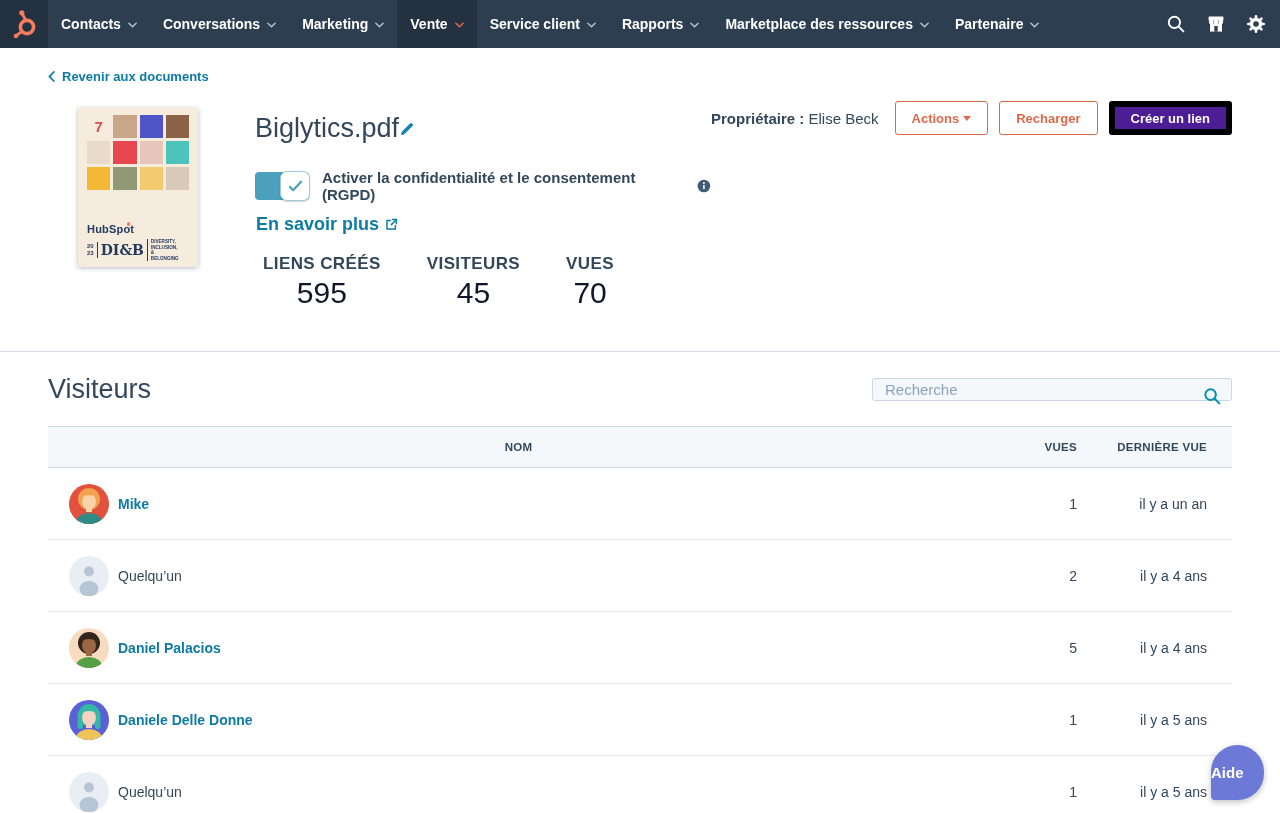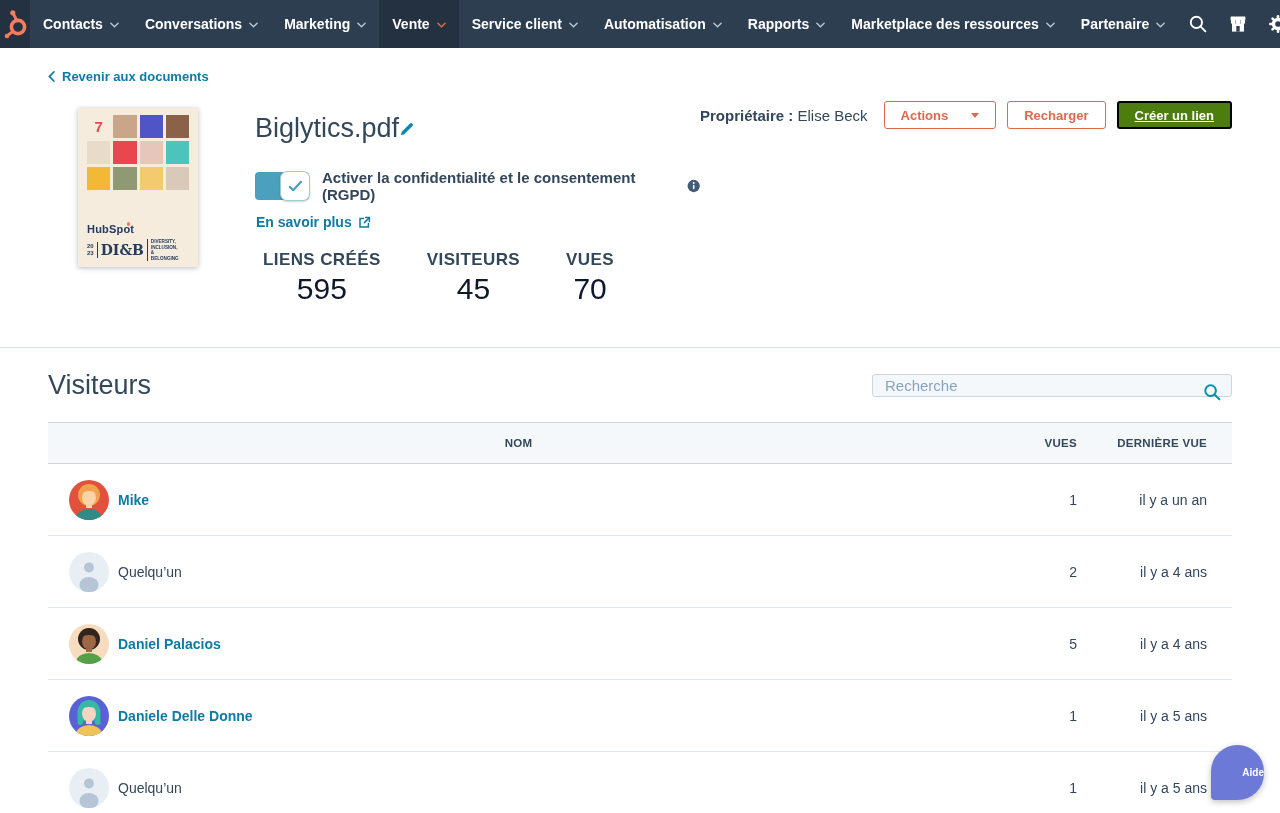--- a/index.html
+++ b/index.html
@@ -37,32 +37,32 @@
   .thumb-dib { font-family:"DejaVu Serif", serif; font-size:14px; font-weight:700; color:#243a5e; border-left:1px solid #243a5e; padding-left:3px; }
   .thumb-caption { font-size:4.6px; color:#243a5e; line-height:1.2; border-left:1px solid #243a5e; padding-left:3px; width:32px; font-weight:700; }
 
   .doc-main { margin-left:57px; }
   .doc-title-row { display:flex; align-items:center; margin-top:5px; }
   .doc-title { font-size:27px; font-weight:400; color:#33475b; }
   .consent-row { display:flex; align-items:center; gap:13px; margin-top:25px; }
   .toggle { width:54px; height:28px; background:#4aa0bd; border-radius:4px; position:relative; cursor:pointer; flex:none; }
   .toggle .knob { position:absolute; right:-1px; top:-1px; width:30px; height:30px; background:#fff; border:1px solid #9fc9d8; border-radius:7px; display:flex; align-items:center; justify-content:center; box-shadow:0 1px 2px rgba(0,0,0,.18); }
   .consent-label { font-size:15px; font-weight:600; color:#33475b; }
-  .learn-more { margin-top:11px; margin-left:1px; color:#0d7ba4; font-size:14px; font-weight:600; display:inline-flex; align-items:center; gap:6px; cursor:pointer; }
+  .learn-more { margin-top:11px; margin-left:1px; color:#0d7ba4; font-size:18px; font-weight:600; display:inline-flex; align-items:center; gap:6px; cursor:pointer; }
   .stats { display:flex; gap:46px; margin-top:19px; padding-left:8px; }
   .stat { text-align:center; }
   .stat-label { font-size:17px; font-weight:700; letter-spacing:.4px; color:#33475b; }
   .stat-value { font-size:30px; margin-top:2px; color:#0f172a; }
 
   .doc-actions { margin-left:auto; display:flex; align-items:center; gap:11px; margin-top:-7px; }
   .owner { font-size:15px; color:#33475b; margin-right:5px; white-space:nowrap; }
   .owner .owner-label { font-weight:700; }
-  .btn { height:28px; padding:0 16px; border-radius:3px; font-size:13px; font-weight:600; display:inline-flex; align-items:center; gap:23px; cursor:pointer; white-space:nowrap; font-family:inherit; }
+  .btn { height:34px; padding:0 16px; border-radius:3px; font-size:13px; font-weight:600; display:inline-flex; align-items:center; gap:4px; cursor:pointer; white-space:nowrap; font-family:inherit; }
   .btn-outline { background:#fff; border:1px solid #e0694c; color:#e0694c; }
-  .btn-primary { background:#4d7c0f; border:2px solid #000000; color:#fff;text-decoration:underline; }
+  .btn-primary { background:#4c1d95; border:6px solid #000000; color:#fff; }
   .caret-down { width:0; height:0; border-left:4.5px solid transparent; border-right:4.5px solid transparent; border-top:5px solid currentColor; }
 
   .section-divider { border:none; border-top:1px solid #d9dde9; margin:41px 0 0; }
 
   
   .visitors { padding:0 48px; }
   .visitors-head { display:flex; align-items:center; justify-content:space-between; margin-top:22px; }
   .visitors-title { font-size:27px; font-weight:400; color:#33475b; }
   .search-box { position:relative; width:360px; }
   .search-input { width:100%; height:23px; background:#f5f8fa; border:1px solid #cbd6e2; border-radius:3px; padding:0 38px 0 12px; font-size:15px; color:#33475b; font-family:inherit; outline:none; }
@@ -75,21 +75,21 @@
   .col-views { width:115px; text-align:right; }
   .col-last { width:155px; text-align:right; padding-right:25px; }
   .trow { display:flex; align-items:center; height:72px; border-bottom:1px solid #e2e7ee; background:#fff; }
   .trow .col-name { display:flex; align-items:center; gap:9px; padding-left:21px; }
   .avatar { width:40px; height:40px; border-radius:50%; overflow:hidden; flex:none; }
   .avatar svg { display:block; }
   .vname { font-size:14px; color:#33475b; text-decoration:none; }
   .vname.link { color:#0d7ba4; font-weight:700; cursor:pointer; }
   .cellv { font-size:14px; color:#33475b; }
 
-  .help-btn { position:fixed; right:16px; bottom:13px; width:53px; height:55px; background:#6c79d6; color:#fff; border-radius:27px 27px 27px 4px; display:flex; align-items:center; justify-content:flex-end; font-size:10px; font-weight:600; cursor:pointer; box-shadow:0 2px 6px rgba(0,0,0,.25); }
+  .help-btn { position:fixed; right:16px; bottom:13px; width:53px; height:55px; background:#6c79d6; color:#fff; border-radius:27px 27px 27px 4px; display:flex; align-items:center; justify-content:flex-start; font-size:15px; font-weight:600; cursor:pointer; box-shadow:0 2px 6px rgba(0,0,0,.25); }
 </style>
 </head>
 <body>
 
 <header class="topnav">
   <div class="logo">
     <svg width="30" height="32" viewBox="0 0 30 32">
       <g stroke="#f67c5c" stroke-linecap="round" fill="none">
         <circle cx="18" cy="19" r="6.6" stroke-width="3.6"></circle>
         <line x1="17" y1="12.6" x2="13.6" y2="6.4" stroke-width="3"></line>
@@ -128,26 +128,20 @@
     </svg>
   </div>
 
   <div class="nav-item">
     <span class="nav-label">Service client</span>
     <svg class="caret" width="9" height="6" viewBox="0 0 10 6">
       <path d="M1,1 L5,5 L9,1" fill="none" stroke="currentColor" stroke-width="1.6" stroke-linecap="round"></path>
     </svg>
   </div>
 
-  <div class="nav-item">
-    <span class="nav-label">Automatisation</span>
-    <svg class="caret" width="9" height="6" viewBox="0 0 10 6">
-      <path d="M1,1 L5,5 L9,1" fill="none" stroke="currentColor" stroke-width="1.6" stroke-linecap="round"></path>
-    </svg>
-  </div>
 
   <div class="nav-item">
     <span class="nav-label">Rapports</span>
     <svg class="caret" width="9" height="6" viewBox="0 0 10 6">
       <path d="M1,1 L5,5 L9,1" fill="none" stroke="currentColor" stroke-width="1.6" stroke-linecap="round"></path>
     </svg>
   </div>
 
   <div class="nav-item">
     <span class="nav-label">Marketplace des ressources</span>

